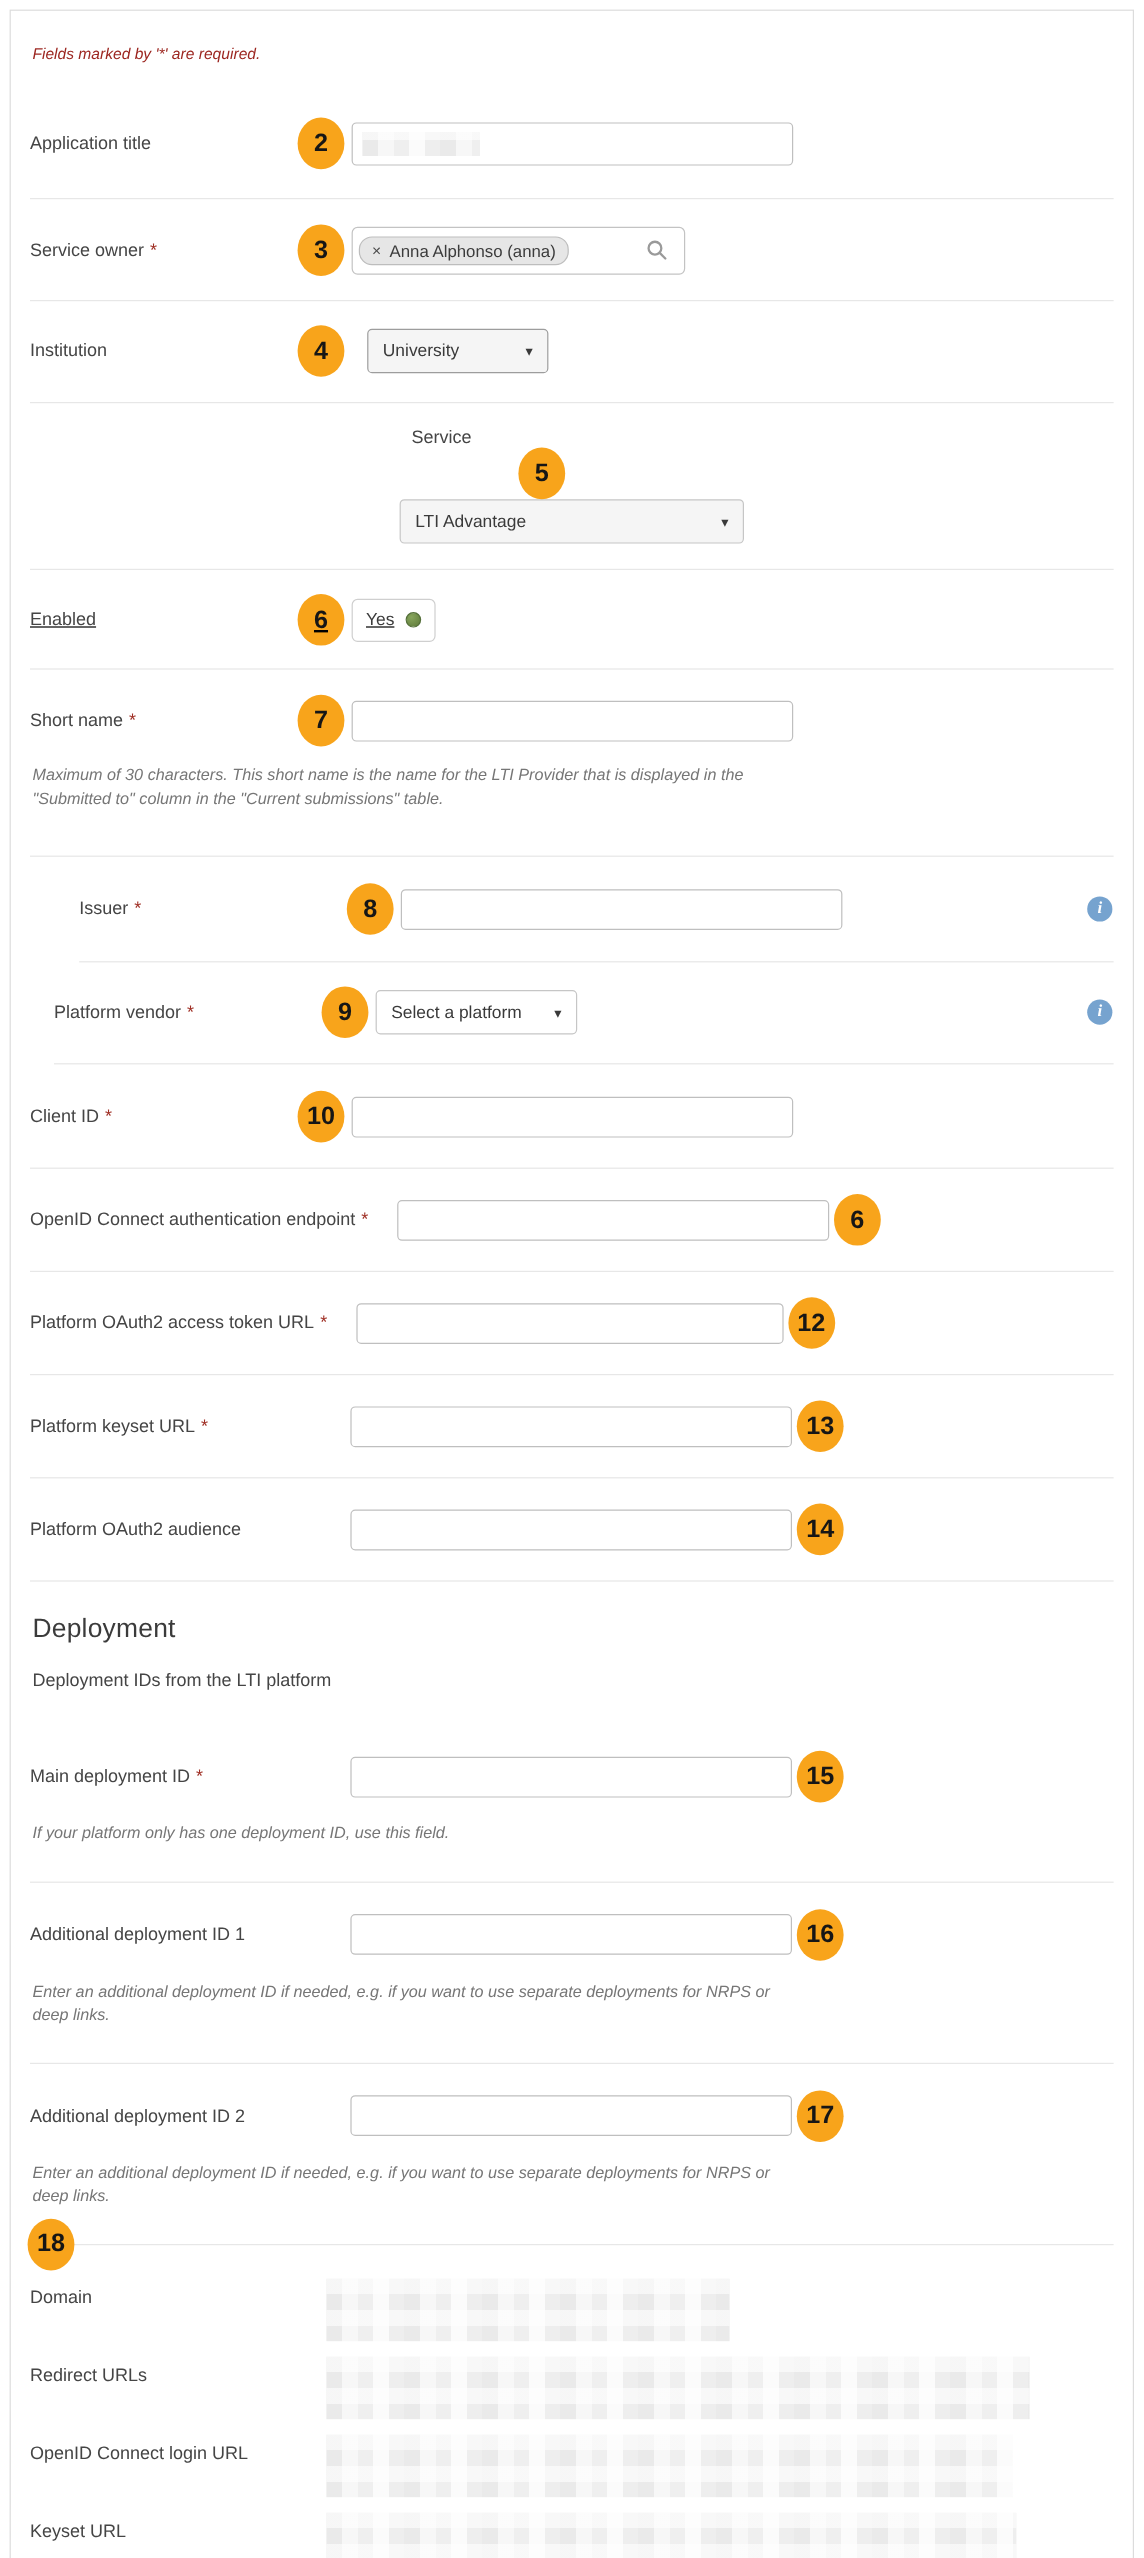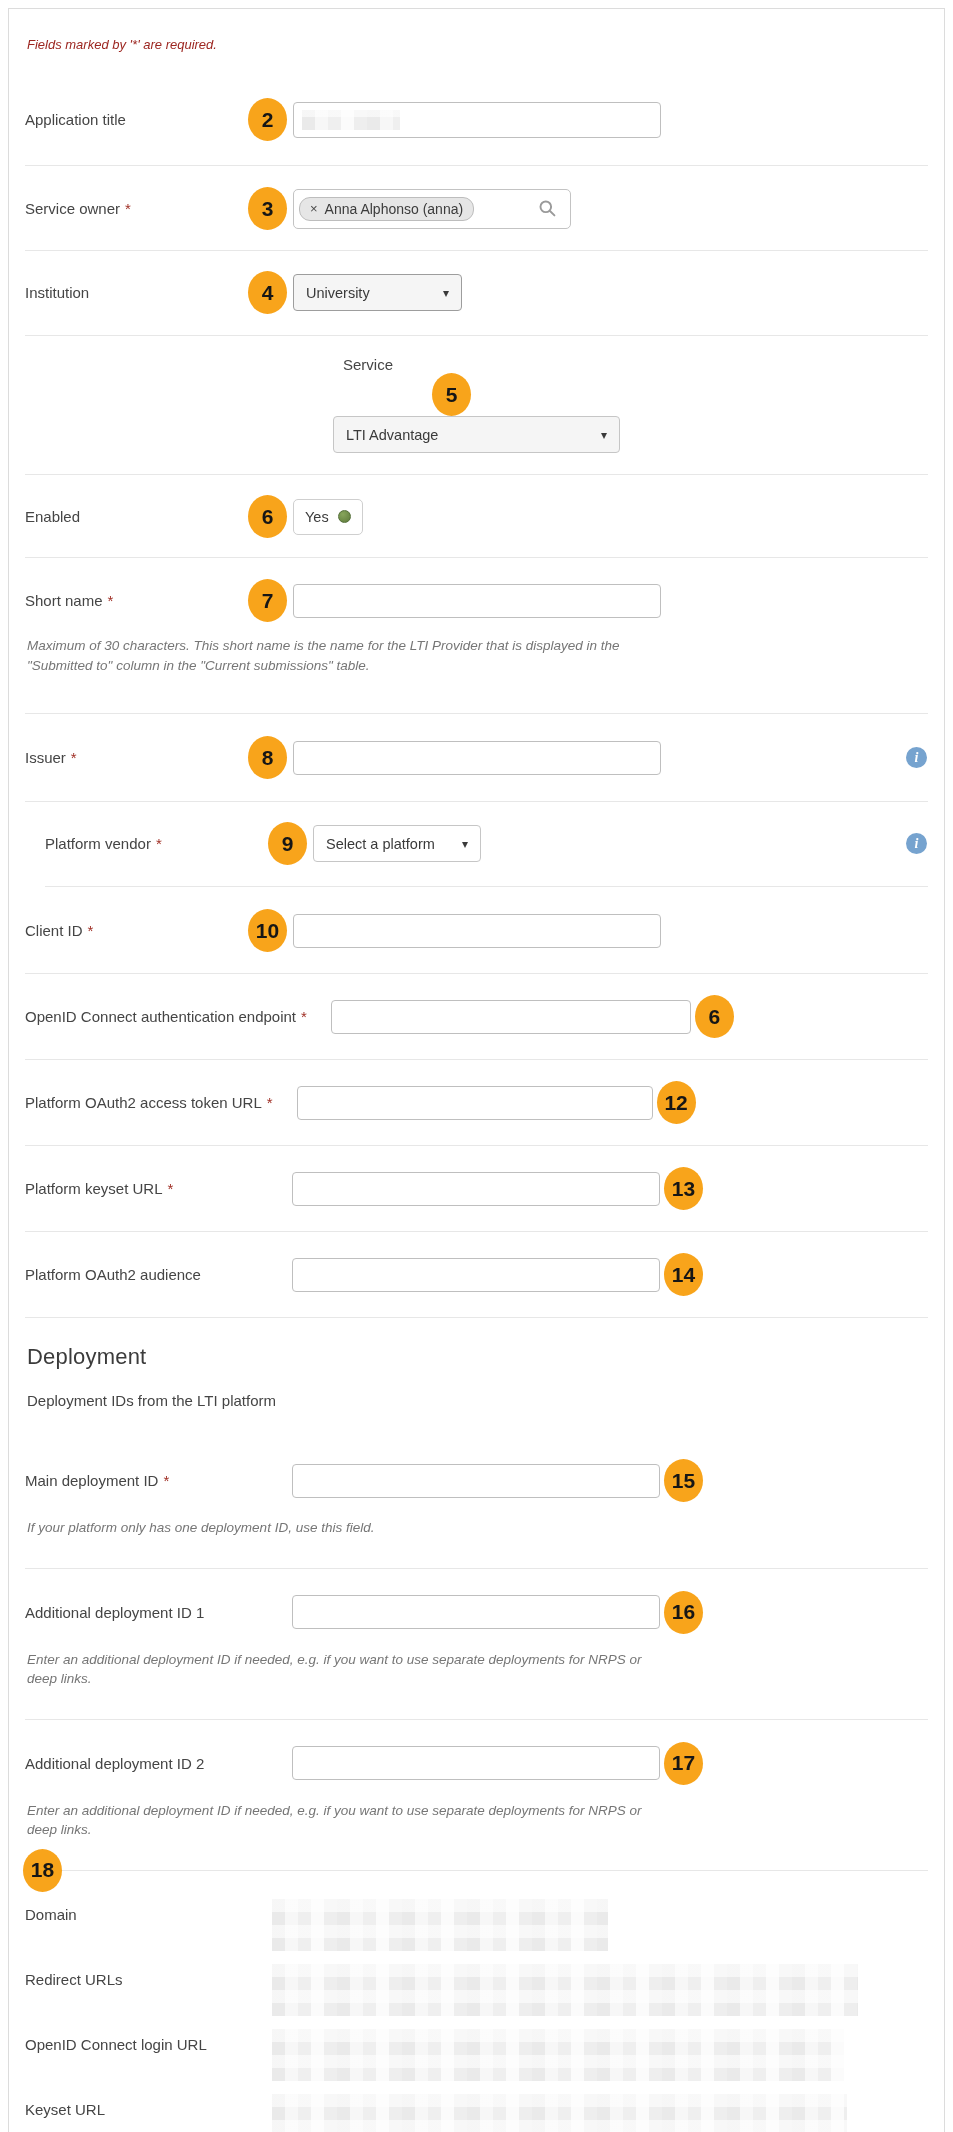--- a/index.html
+++ b/index.html
@@ -43,21 +43,21 @@
   .tagbox { width:278px; height:40px; border:1px solid #c3c3c3; border-radius:5px; background:#fff;
     display:flex; align-items:center; padding:0 13px 0 5px; }
   .tagpill { display:flex; align-items:center; background:#e6e6e6; border:1px solid #bdbdbd;
     border-radius:11px; padding:3px 10px; font-size:14px; color:#3c3c3c; white-space:nowrap; }
   .tagx { margin-right:7px; color:#4a4a4a; font-size:13px; cursor:pointer; }
   .spacer { flex:1; }
 
   
   .sel { height:37px; border-radius:4px; display:flex; align-items:center; font-size:14.5px; color:#3a3a3a;
     padding:0 12px; justify-content:space-between; cursor:pointer; }
-  .sel-gray1 { background:#f5f5f5; border:1px solid #9d9d9d; width:169px; }
+  .sel-gray1 { background:#f5f5f5; border:1px solid #9d9d9d; width:151px;margin-left:13px; }
   .sel-gray2 { background:#f5f5f5; border:1px solid #c6c6c6; width:287px; }
   .sel-white { background:#fff; border:1px solid #c6c6c6; width:168px; }
   .caret { color:#3a3a3a; font-size:12px; margin-left:10px; }
 
   
   .toggle { height:36px; border:1px solid #cfcfcf; border-radius:5px; background:#fff;
     display:flex; align-items:center; padding:0 11px; font-size:14.5px; color:#3c3c3c; cursor:pointer; }
   .tdot { width:13px; height:13px; border-radius:50%; margin-left:9px;
     background:radial-gradient(circle at 35% 30%, #87a55c, #5e7a3a); border:1px solid #55703a; }
 
@@ -65,25 +65,25 @@
     display:flex; align-items:center; justify-content:center; margin-left:auto; margin-right:1px;
     font-family:"Liberation Serif", serif; font-style:italic; font-weight:700; font-size:14px; cursor:pointer; flex:0 0 auto; }
 
   .help { font-style:italic; color:#767676; font-size:13.5px; line-height:1.45; max-width:630px; }
 
   
   .r-apptitle  { padding:20px 0 24px; }
   .r-owner     { padding:21px 0 20px; }
   .r-institution { padding:20px 0 21px; }
   .r-service   { padding:20px 0 21px;flex-direction:column; }
-  .r-enabled   { padding:20px 0 19px; }
+  .r-enabled   { padding:20px 0 19px;text-decoration:underline; }
   .r-shortname { padding:21px 0 38px; display:block; }
   .r-shortname .inner, .blockrow .inner { display:flex; align-items:center; }
   .r-shortname .help { margin:14px 0 0 2px; }
-  .r-issuer    { padding:22px 0; }
+  .r-issuer    { padding:22px 0;margin-left:41px; }
   .r-vendor    { padding:20px 0 21px;margin-left:20px; }
   .r-client    { padding:22px 0 21px; }
   .r-openid, .r-token, .r-keysetin, .r-audience { padding:21px 0; }
 
   .sec-deploy { padding:26px 0 28px 2px; }
   .sec-deploy h2 { font-size:22px; font-weight:400; color:#3b3b3b; letter-spacing:.2px; }
   .sec-deploy .subtext { margin-top:22px; font-size:15px; color:#454545; }
 
   .blockrow { padding:22px 0 30px; display:block; border-bottom:1px solid #e7e7e7; }
   .blockrow .help { margin:16px 0 0 2px; }

